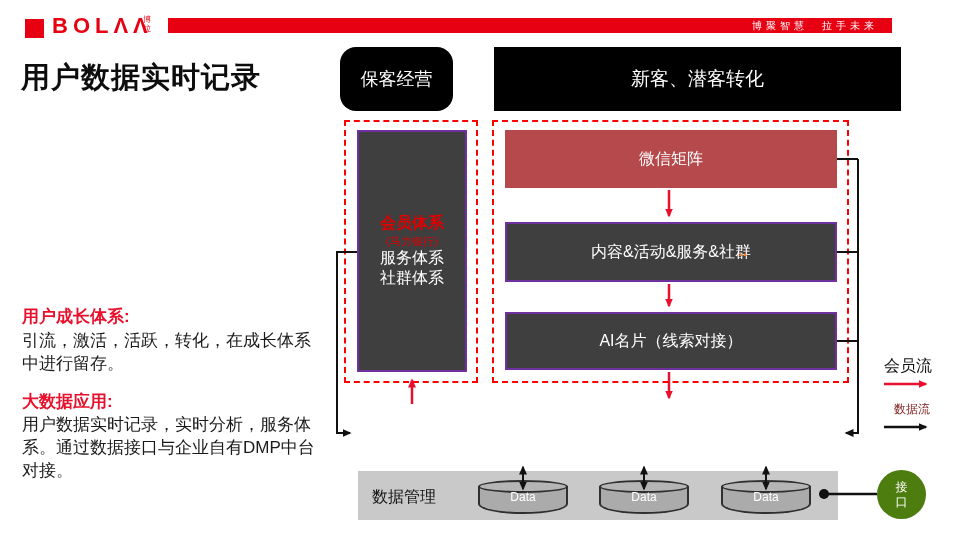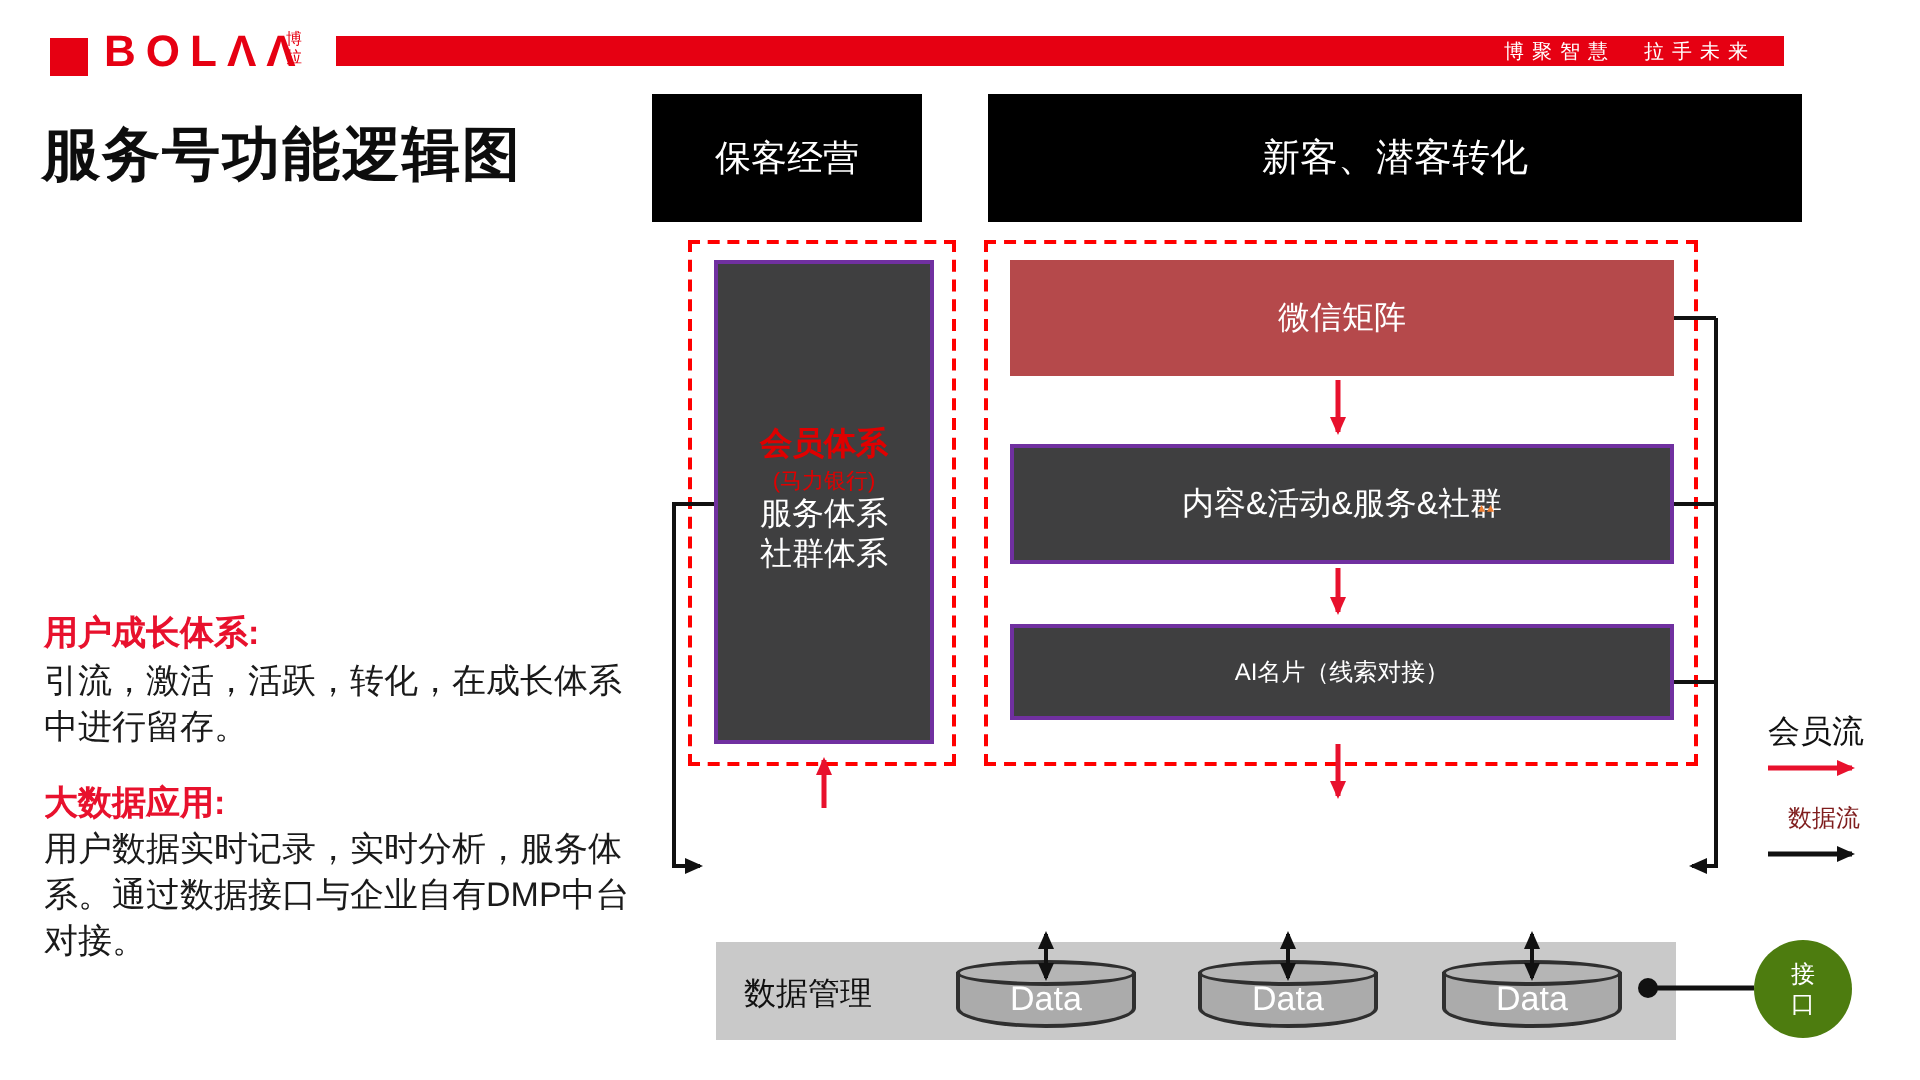--- a/index.html
+++ b/index.html
@@ -19,49 +19,49 @@
   .page-title { left:21px; top:58px; font-size:29px; font-weight:900; color:#0d0d0d; letter-spacing:1px; }
 
   
   .note-h { font-size:17px; font-weight:bold; color:#e8112d;text-align:right; }
   .note-b { font-size:17px; color:#1a1a1a; line-height:23px; width:300px; }
   .nh1 { left:22px; top:305px; } .nb1 { left:22px; top:329px; }
   .nh2 { left:22px; top:390px; } .nb2 { left:22px; top:413px; }
 
   
   .col-hdr { background:#000; color:#fff; }
-  .hdr-l { left:326px; top:47px; width:135px; height:64px; font-size:18px; }
+  .hdr-l { left:340px; top:47px; width:113px; height:64px; font-size:18px;border-radius:16px; }
   .hdr-r { left:494px; top:47px; width:407px; height:64px; font-size:19px; }
 
   
   .dash { border:2px dashed #ff0000; }
   .dash-l { left:344px; top:120px; width:134px; height:263px; }
   .dash-r { left:492px; top:120px; width:357px; height:263px; }
 
   
   .dark { background:#3f3f40; border:2px solid #7030a0; color:#fff; }
   .member { left:357px; top:130px; width:110px; height:242px; flex-direction:column; line-height:1.28; }
   .member .t1 { color:#e00000; font-weight:bold; font-size:16px; }
   .member .t2 { color:#e00000; font-size:11px; }
   .member .t3, .member .t4 { color:#fff; font-size:16px; }
   .wechat { left:505px; top:130px; width:332px; height:58px; background:#b5494b; color:#fff; font-size:16px; }
   .contentb { left:505px; top:222px; width:332px; height:60px; font-size:16px; }
-  .aib { left:505px; top:312px; width:332px; height:48px; font-size:12px; }
+  .aib { left:505px; top:312px; width:332px; height:58px; font-size:16px; }
   .sales { left:358px; top:404px; width:480px; height:59px; background:#1f4e79; color:#fff; font-size:16px; }
 
   
   .band { left:358px; top:471px; width:480px; height:49px; background:#c9c9c9; }
   .band-label { left:372px; top:487px; font-size:16px; color:#111; }
   .cyl { width:90px; height:34px; top:480px; }
   .cyl-body { position:absolute; left:0; top:6px; width:90px; height:28px; background:#ababab;
               border:2px solid #2f2f2f; border-top:none; border-radius:0 0 45px 45px / 0 0 10px 10px; }
   .cyl-top  { position:absolute; left:0; top:0; width:90px; height:13px; background:#b5b5b5;
               border:2px solid #2f2f2f; border-radius:50%; }
   .cyl-label { position:absolute; left:0; top:10px; width:100%; text-align:center;
-               color:#fff; font-size:17px; }
+               color:#fff; font-size:12px; }
   .c1 { left:478px; } .c2 { left:599px; } .c3 { left:721px; }
 
   
   .lg-member { left:884px; top:356px; font-size:16px; color:#111; }
   .lg-data   { left:884px; top:401px; font-size:12px; color:#7f1d1d;margin-left:10px; }
   .iface { left:877px; top:470px; width:49px; height:49px; border-radius:50%; background:#4d7c0f; }
   .iface span { color:#fff; font-size:12px; line-height:1.2; width:14px; display:block; text-align:center; }
 
   .artifact { left:739px; top:250px; font-size:7px; color:#ed7d31; letter-spacing:1px; }
 
@@ -72,21 +72,21 @@
 
 <div class="slide">
 
   <div class="abs logo-mark"></div>
   <div class="abs logo-text">BOLΛΛ</div>
   <div class="abs logo-sub">博拉</div>
   <div class="abs ribbon">
     <span>博聚智慧　拉手未来</span>
   </div>
 
-  <div class="abs page-title">服务号功能逻辑图</div>
+  <div class="abs page-title">用户数据实时记录</div>
 
   <div class="abs note-h nh1">用户成长体系:</div>
   <div class="abs note-b nb1">引流，激活，活跃，转化，在成长体系中进行留存。</div>
   <div class="abs note-h nh2">大数据应用:</div>
   <div class="abs note-b nb2">用户数据实时记录，实时分析，服务体系。通过数据接口与企业自有DMP中台对接。</div>
 
   <div class="abs fc col-hdr hdr-l">保客经营</div>
   <div class="abs fc col-hdr hdr-r">新客、潜客转化</div>
 
   <div class="abs dash dash-l"></div>

